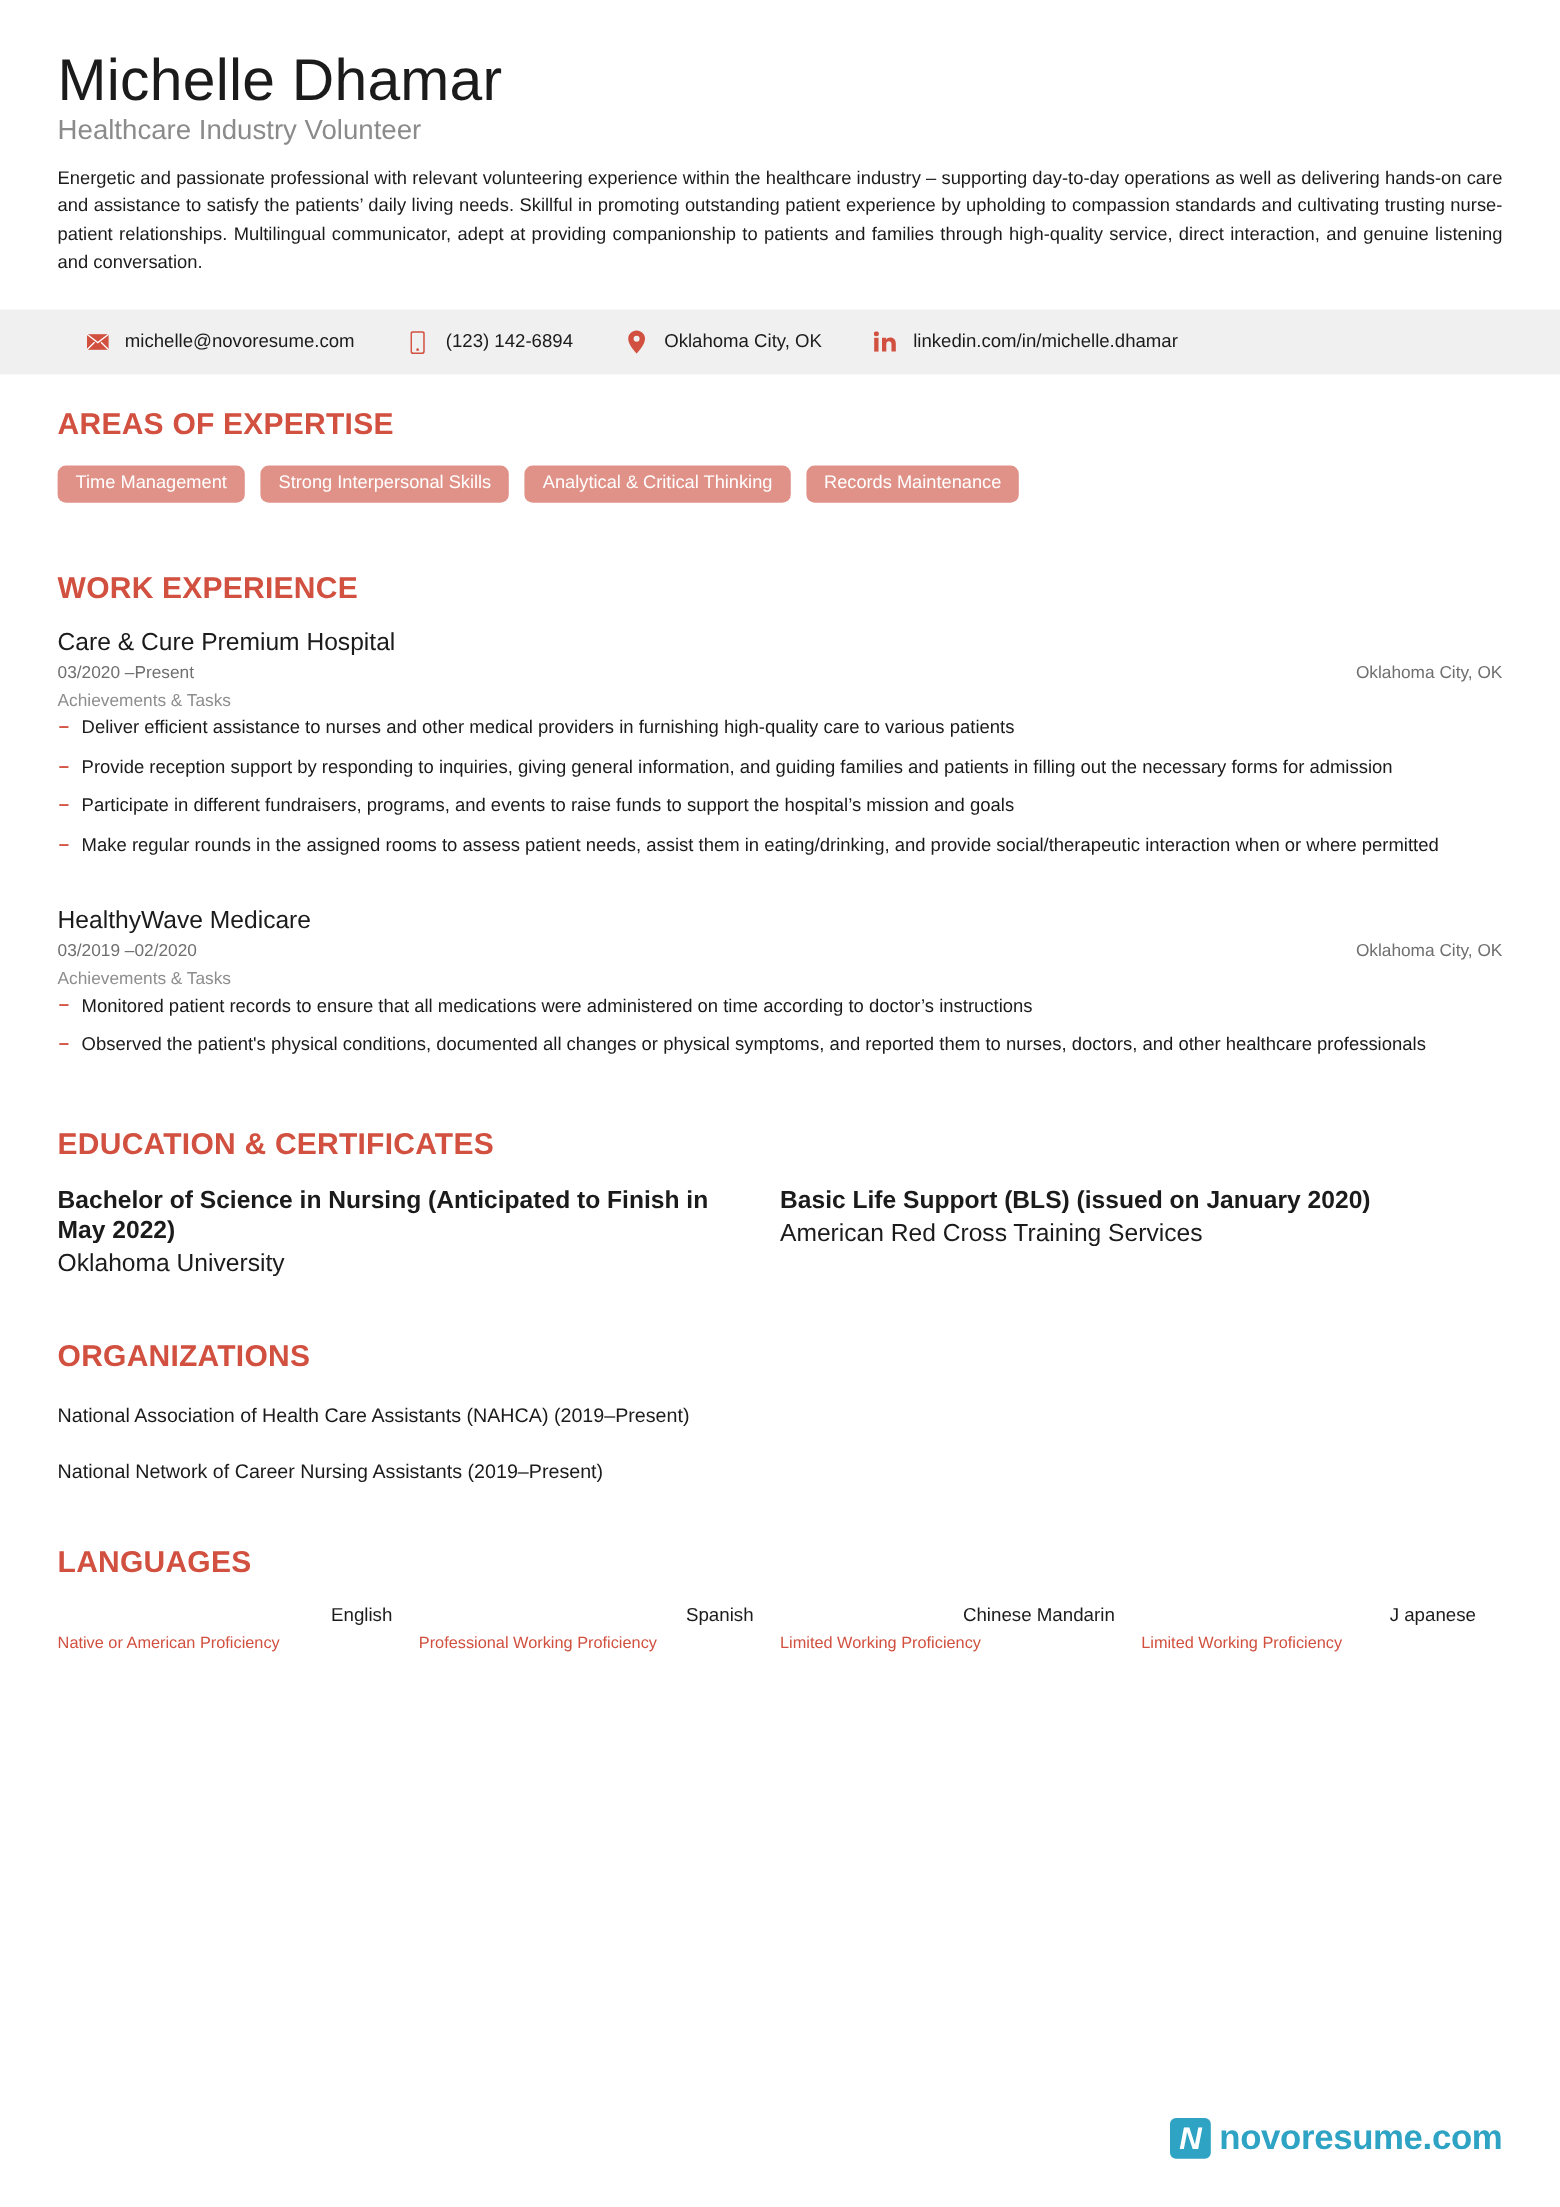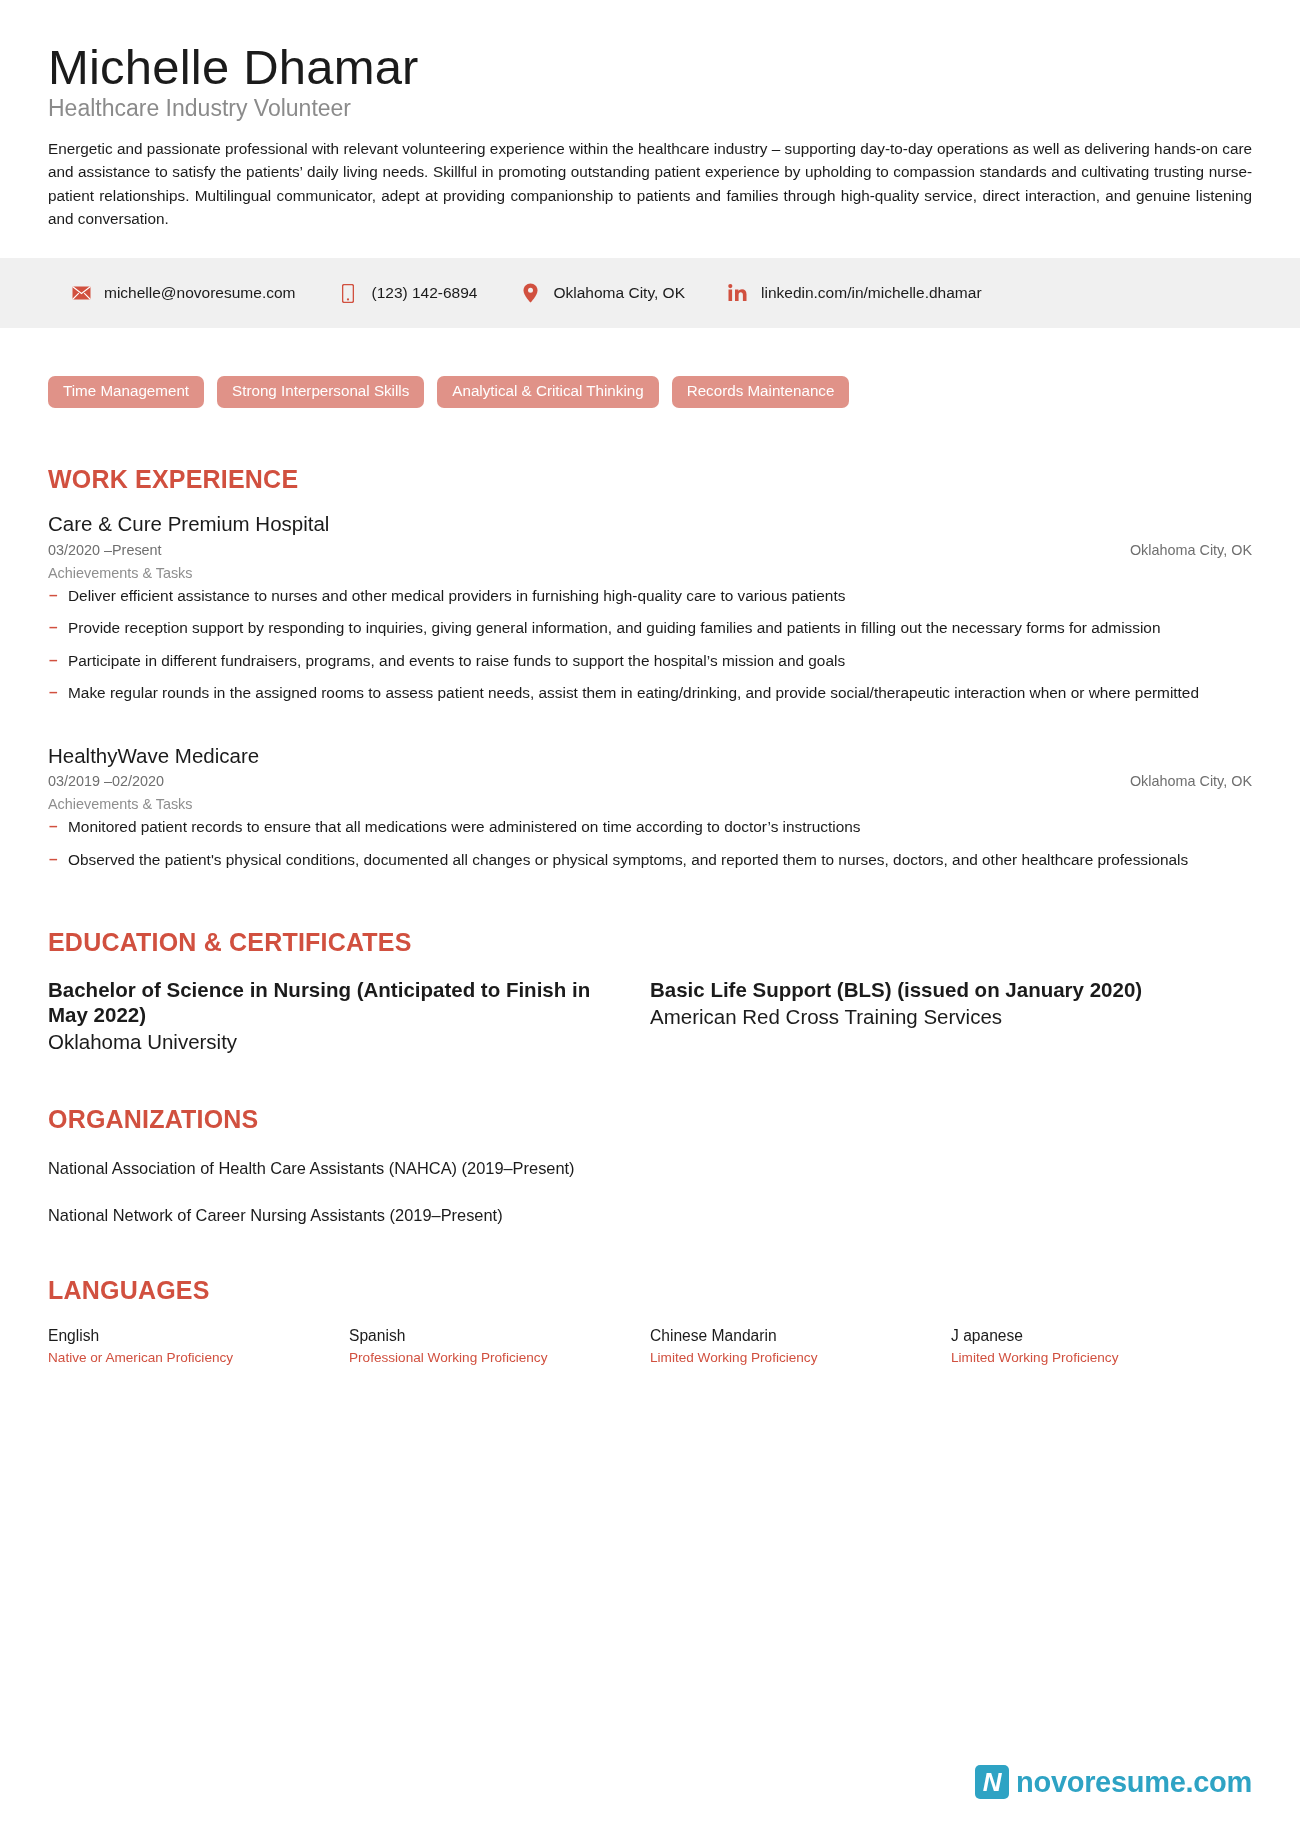--- a/index.html
+++ b/index.html
@@ -49,21 +49,21 @@
     line-height: 1.52;
     color: #1b1b1b;
     text-align: justify;
     margin: 0;
     padding-bottom: 28px;
   }
 
   
   .contact-bar {
     background: #f0f0f0;
-    height: 70px;
+    height: 54px;
     display: flex;
     align-items: center;
     padding: 0 48px;
     box-sizing: border-box;
   }
   .contact-item {
     display: flex;
     align-items: center;
     margin-right: 42px;
     font-size: 15.5px;
@@ -202,20 +202,21 @@
   .lang-grid {
     display: flex;
     margin-top: 20px;
   }
   .lang-col { width: 25%; box-sizing: border-box; padding-right: 22px; }
   .lang-name {
     font-size: 15.6px;
     color: #1b1b1b;
     line-height: 1.35;
     margin: 0 0 3px 0;
+    text-align: right;
   }
   .lang-level {
     font-size: 13.6px;
     color: #d1503f;
     line-height: 1.3;
     margin: 0;
   }
 
   
   .footer-logo {
@@ -299,20 +300,21 @@
           <circle cx="2.3" cy="2.1" r="2.1" fill="#d1503f"></circle>
           <path d="M7 17V5.5h3.4v1.6c0.7-1.2 2-1.9 3.6-1.9 2.7 0 4.5 1.8 4.5 5V17h-3.6v-6.1c0-1.7-0.8-2.6-2.2-2.6-1.3 0-2.1 0.9-2.1 2.6V17H7Z" fill="#d1503f"></path>
         </svg>
       </span>
       <span>linkedin.com/in/michelle.dhamar</span>
     </div>
 
   </div>
 
   <div class="pad expertise">
+    <h2 class="section-title">AREAS OF EXPERTISE</h2>
     <div class="tag-rows">
       <div class="tag-row">
         <span class="tag">Time Management</span>
         <span class="tag">Strong Interpersonal Skills</span>
         <span class="tag">Analytical &amp; Critical Thinking</span>
         <span class="tag">Records Maintenance</span>
       </div>
     </div>
   </div>
 

